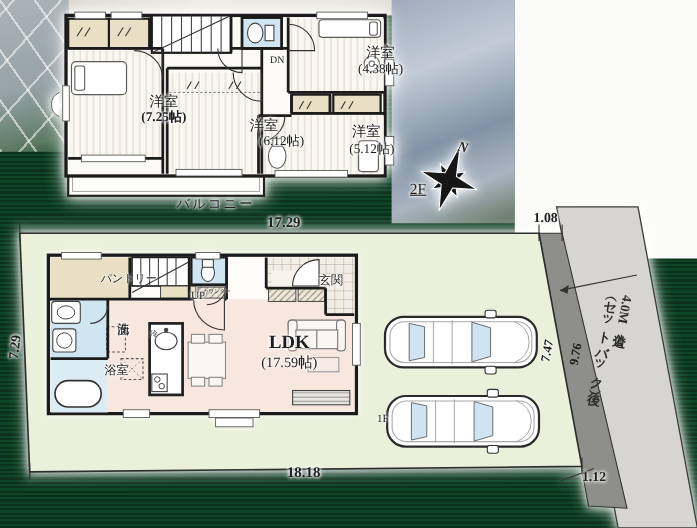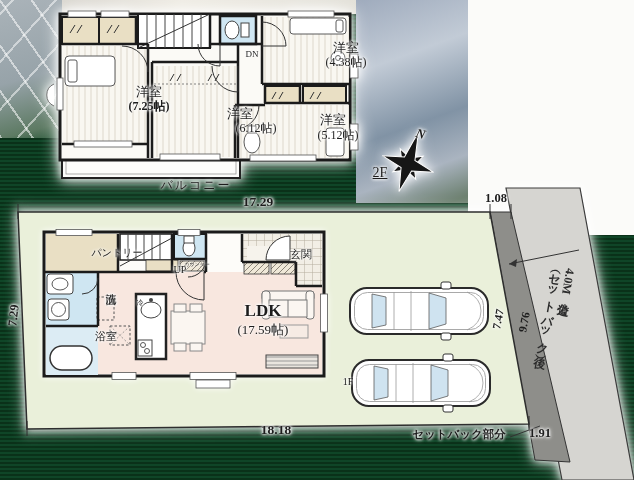--- a/index.html
+++ b/index.html
@@ -320,28 +320,27 @@
   <div class="lbl ctr" style="left:106px;top:329px;font-size:11px;">浴室</div>
   <div class="lbl ctr" style="left:140px;top:298px;font-size:7px;">冷</div>
   <div class="lbl ctr" style="left:263px;top:301px;font-size:17px;font-weight:600;">LDK</div>
   <div class="lbl ctr" style="left:263px;top:321px;font-size:13px;">(17.59帖)</div>
   <div class="lbl ctr" style="left:348px;top:376px;font-size:10px;">1F</div>
 
   <div class="lbl dim ctr" style="left:258px;top:194px;font-size:13.5px;">17.29</div>
   <div class="lbl dim ctr" style="left:496px;top:191px;font-size:12.5px;">1.08</div>
   <div class="lbl dim" style="left:-4px;top:308px;width:36px;text-align:center;transform:rotate(-83deg);font-size:12.5px;">7.29</div>
   <div class="lbl dim ctr" style="left:266px;top:422px;font-size:13.5px;padding-left:20px;">18.18</div>
-  <div class="lbl dim ctr" style="left:540px;top:426px;font-size:12.5px;">1.91</div>
+  <div class="lbl dim ctr" style="left:540px;top:426px;font-size:12.5px;">1.12</div>
   <div class="lbl dim" style="left:480px;top:313px;width:36px;text-align:center;transform:rotate(-79deg);font-size:11.5px;">7.47</div>
   <div class="lbl dim" style="left:506px;top:316px;width:36px;text-align:center;transform:rotate(-79deg);font-size:11.5px;text-shadow:none;color:#1d1d1d;">9.76</div>
 
   <div class="lbl" id="road-label">
     <span>4.0M公道</span>
     <span>（セットバック後）</span>
   </div>
 
   <div class="lbl" id="setback-note">
-    <span>セットバック部分</span>
   </div>
 
   <div class="lbl" style="left:416px;top:126px;font-size:13px;font-style:italic;font-weight:bold;transform:rotate(15deg);">N</div>
 
 </div>
 
 </body></html>

